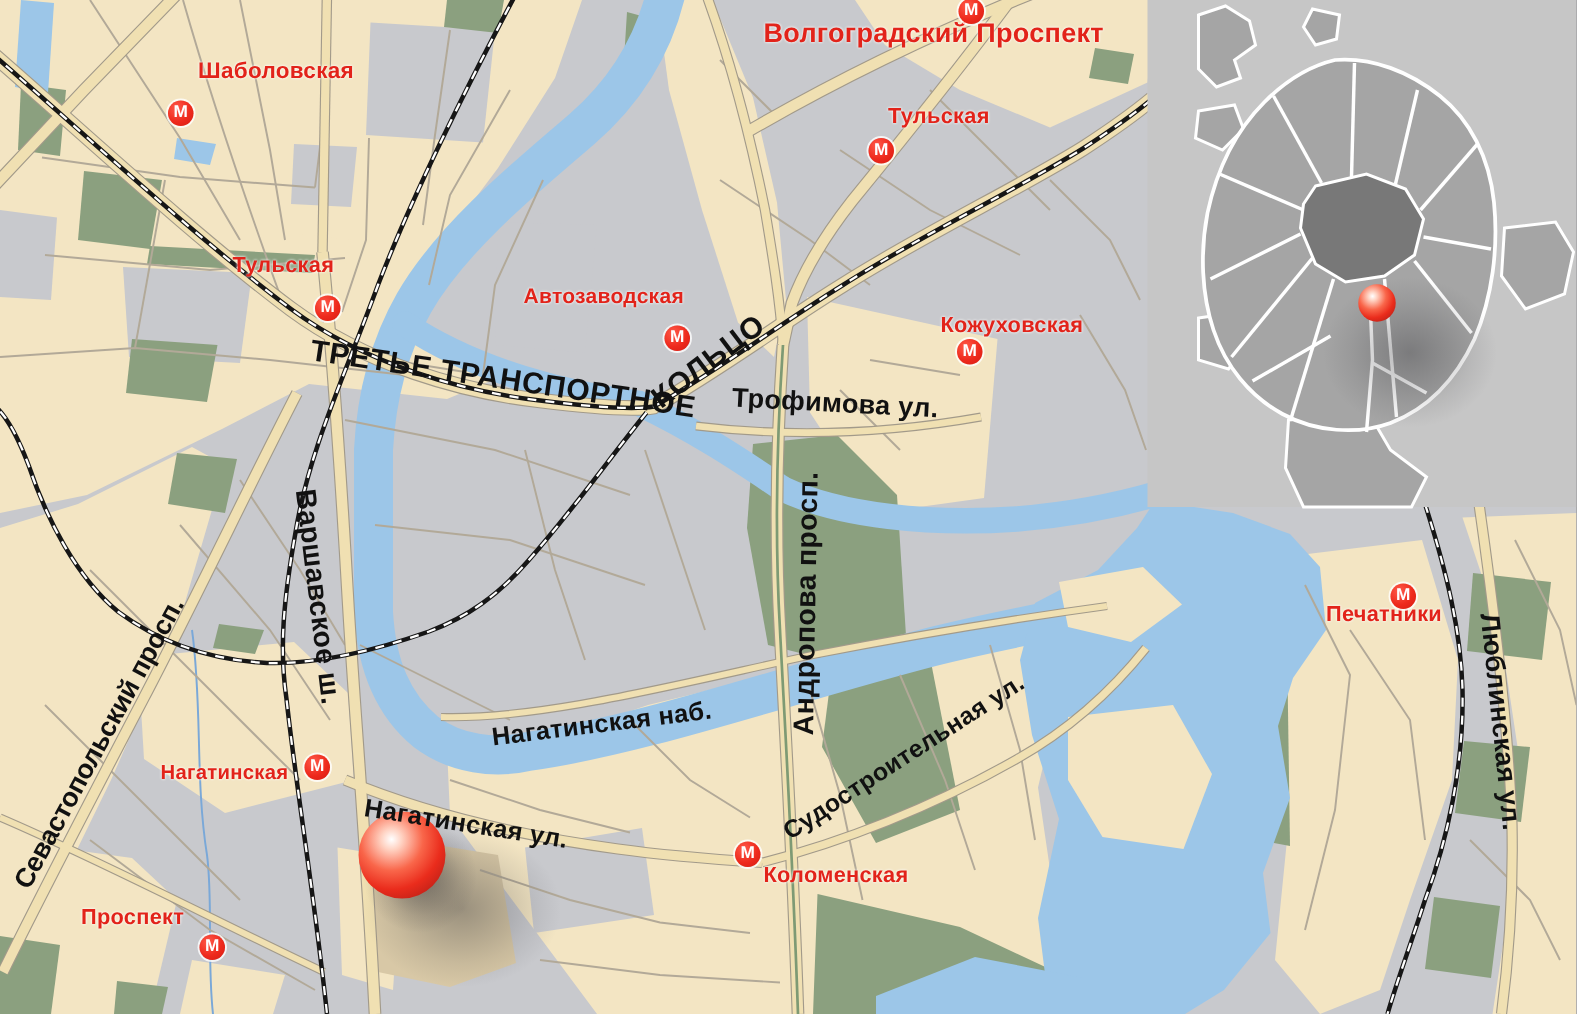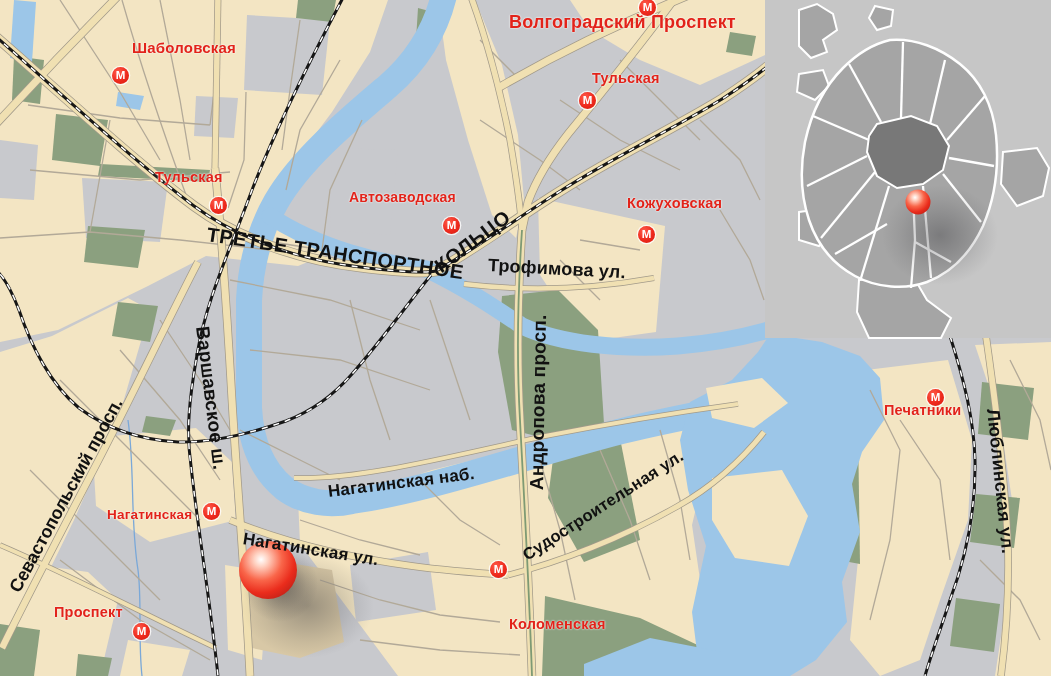--- a/index.html
+++ b/index.html
@@ -264,24 +264,24 @@
 <div class="lbl" style="left:328px;top:483px;font-size:17px;transform:rotate(-7deg);">Нагатинская наб.</div>
 <div class="lbl" style="left:243px;top:530px;font-size:17px;transform:rotate(9deg);">Нагатинская ул.</div>
 <div class="lbl" style="left:524px;top:548px;font-size:16.5px;transform:rotate(-33deg);">Судостроительная ул.</div>
 <div class="lbl" style="left:1002px;top:408px;font-size:18px;transform:rotate(84deg);transform-origin:0 0;">Люблинская ул.</div>
 
 <div class="mlbl" style="left:116px;top:40px;font-size:15px;margin-left:16px;">Шаболовская</div>
 <div class="mlbl" style="left:155px;top:170px;">Тульская</div>
 <div class="mlbl" style="left:509px;top:13px;font-size:18px;">Волгоградский Проспект</div>
 <div class="mlbl" style="left:592px;top:71px;">Тульская</div>
 <div class="mlbl" style="left:349px;top:190px;font-size:14px;text-align:right;">Автозаводская</div>
-<div class="mlbl" style="left:627px;top:196px;">Кожуховская</div>
+<div class="mlbl" style="left:627px;top:210px;">Кожуховская</div>
 <div class="mlbl" style="left:107px;top:508px;font-size:13.5px;">Нагатинская</div>
 <div class="mlbl" style="left:54px;top:605px;">Проспект</div>
-<div class="mlbl" style="left:509px;top:577px;margin-top:40px;">Коломенская</div>
+<div class="mlbl" style="left:509px;top:577px;">Коломенская</div>
 <div class="mlbl" style="left:856px;top:403px;margin-left:28px;">Печатники</div>
 
 <div class="micon" style="left:112px;top:67px;">М</div>
 <div class="micon" style="left:210px;top:197px;">М</div>
 <div class="micon" style="left:639px;top:-1px;">М</div>
 <div class="micon" style="left:579px;top:92px;">М</div>
 <div class="micon" style="left:443px;top:217px;">М</div>
 <div class="micon" style="left:638px;top:226px;">М</div>
 <div class="micon" style="left:203px;top:503px;">М</div>
 <div class="micon" style="left:133px;top:623px;">М</div>

